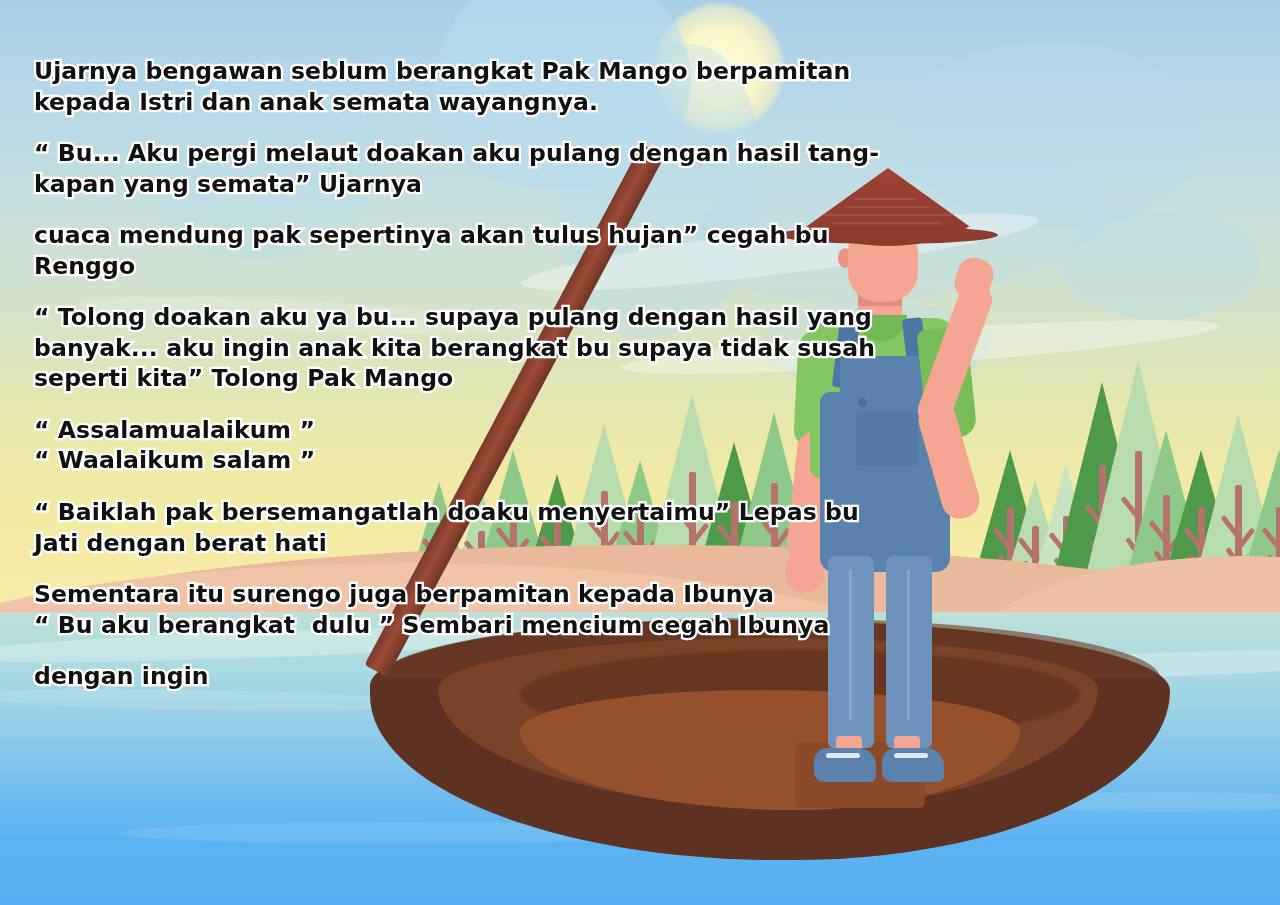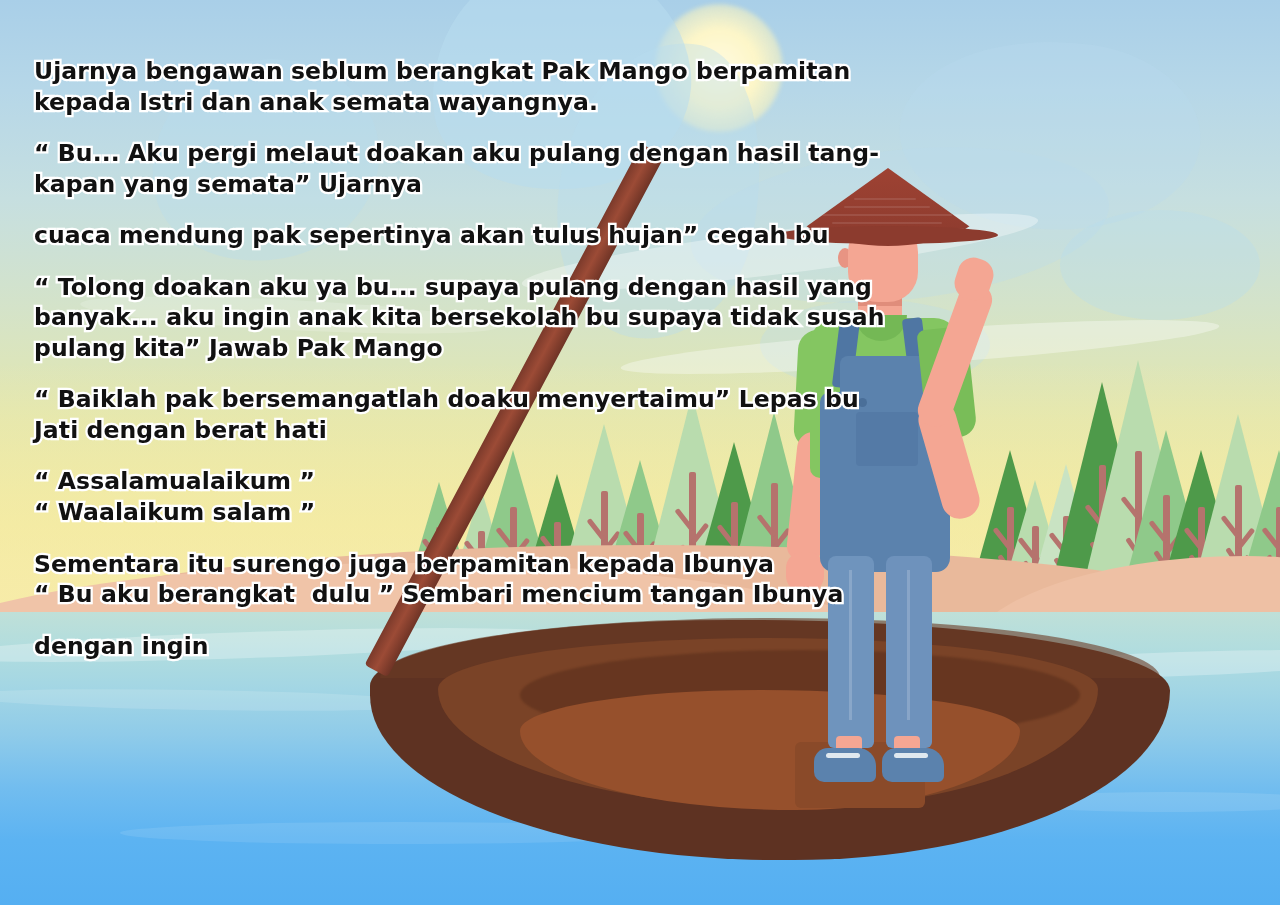--- a/index.html
+++ b/index.html
@@ -453,36 +453,37 @@
       <div class="para">
         <span class="line">Ujarnya bengawan seblum berangkat Pak Mango berpamitan</span>
         <span class="line">kepada Istri dan anak semata wayangnya.</span>
       </div>
       <div class="para">
         <span class="line">“ Bu... Aku pergi melaut doakan aku pulang dengan hasil tang-</span>
         <span class="line">kapan yang semata” Ujarnya</span>
       </div>
       <div class="para">
         <span class="line">cuaca mendung pak sepertinya akan tulus hujan” cegah bu</span>
+        <span class="line">Renggo</span>
       </div>
       <div class="para">
         <span class="line">“ Tolong doakan aku ya bu... supaya pulang dengan hasil yang</span>
-        <span class="line">banyak... aku ingin anak kita bersekolah bu supaya tidak susah</span>
-        <span class="line">pulang kita” Jawab Pak Mango</span>
+        <span class="line">banyak... aku ingin anak kita berangkat bu supaya tidak susah</span>
+        <span class="line">seperti kita” Tolong Pak Mango</span>
+      </div>
+      <div class="para">
+        <span class="line">“ Assalamualaikum ”</span>
+        <span class="line">“ Waalaikum salam ”</span>
       </div>
       <div class="para">
         <span class="line">“ Baiklah pak bersemangatlah doaku menyertaimu” Lepas bu</span>
         <span class="line">Jati dengan berat hati</span>
       </div>
       <div class="para">
-        <span class="line">“ Assalamualaikum ”</span>
-        <span class="line">“ Waalaikum salam ”</span>
-      </div>
-      <div class="para">
         <span class="line">Sementara itu surengo juga berpamitan kepada Ibunya</span>
-        <span class="line">“ Bu aku berangkat  dulu ” Sembari mencium tangan Ibunya</span>
+        <span class="line">“ Bu aku berangkat  dulu ” Sembari mencium cegah Ibunya</span>
       </div>
       <div class="para">
         <span class="line">dengan ingin</span>
       </div>
     </div>
 
 </div>
 
 </body></html>

